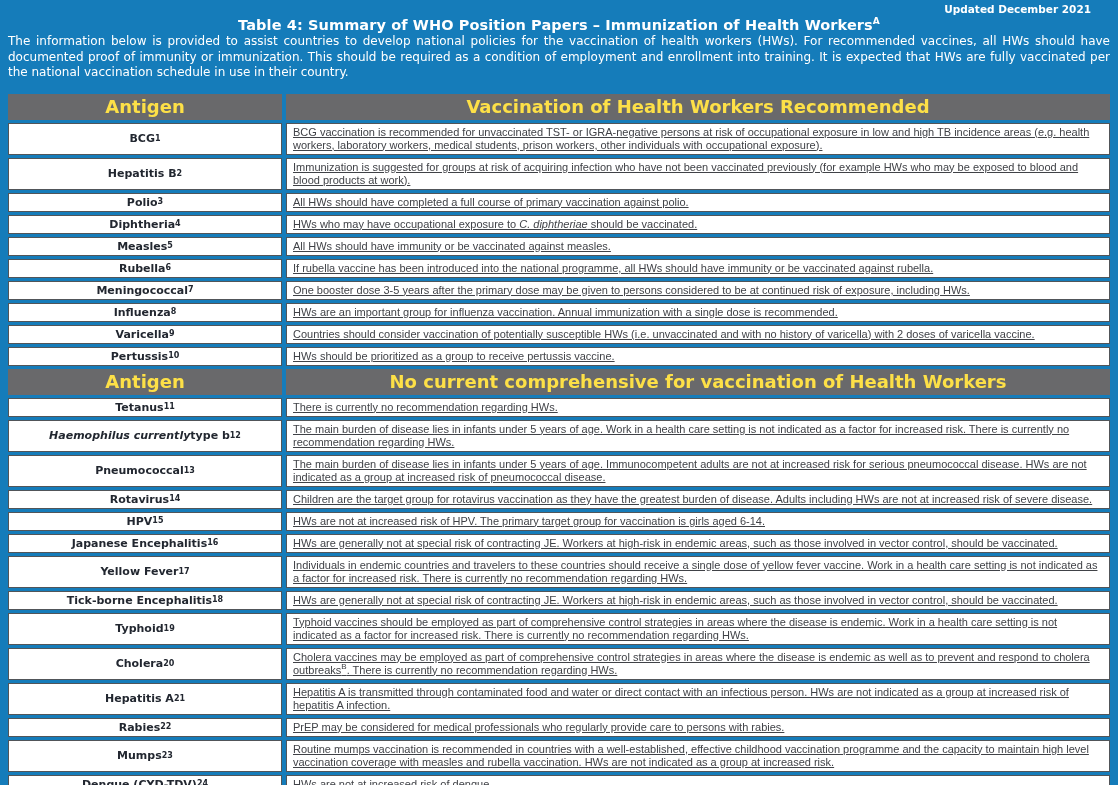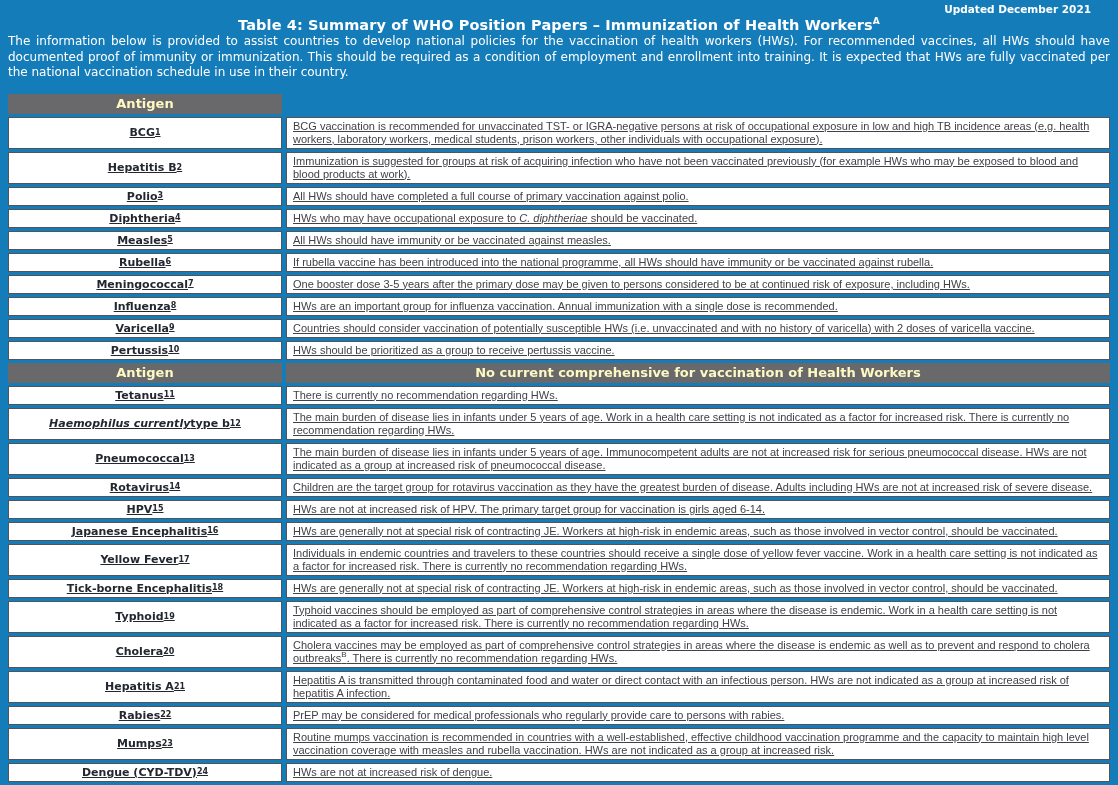--- a/index.html
+++ b/index.html
@@ -57,45 +57,44 @@
     display: flex;
     flex-direction: column;
     row-gap: 3px;
   }
   .t-row {
     display: flex;
     column-gap: 4px;
   }
   .hdr-cell {
     background: var(--header-bg, #69696b);
-    color: #fef9c3;
-    font-family: "DejaVu Sans", sans-serif;
-    font-weight: bold;
-    font-size: 13px;
+    color: #fde047;
+    font-family: "DejaVu Sans", sans-serif;
+    font-weight: bold;
+    font-size: 18px;
     text-align: center;
     padding: 2px 0 3px 0;
     box-sizing: border-box;
   }
   .hdr-antigen { width: 274px; }
   .hdr-reco { flex: 1; }
   .antigen-cell {
     width: 274px;
     box-sizing: border-box;
     background: #ffffff;
     border: 1px solid var(--cell-border, #515559);
     display: flex;
     align-items: center;
     justify-content: center;
     text-align: center;
     font-family: "DejaVu Sans", sans-serif;
     font-weight: bold;
     font-size: 11px;
     color: var(--label-text, #222730);
     padding: 1px 17px;
-    text-decoration: underline;
   }
   .desc-cell {
     flex: 1;
     box-sizing: border-box;
     background: #ffffff;
     border: 1px solid var(--cell-border, #515559);
     display: flex;
     align-items: flex-start;
     font-size: 11px;
     line-height: 13px;
@@ -115,20 +114,21 @@
 
 <div class="page">
   <div class="title-row">
     <span class="page-title"><span>Table 4: Summary of WHO Position Papers – Immunization of Health Workers</span><sup>A</sup></span>
     <span class="updated">Updated December 2021</span>
   </div>
   <div class="intro">The information below is provided to assist countries to develop national policies for the vaccination of health workers (HWs). For recommended vaccines, all HWs should have documented proof of immunity or immunization.  This should be required as a condition of employment and enrollment into training. It is expected that HWs are fully vaccinated per the national vaccination schedule in use in their country.</div>
   <div class="who-table">
       <div class="t-row">
         <div class="hdr-cell hdr-antigen">Antigen</div>
+        <div class="hdr-cell hdr-reco">Vaccination of Health Workers Recommended</div>
       </div>
       <div class="t-row">
         <div class="antigen-cell">BCG<sup>1</sup></div>
         <div class="desc-cell">
           <div class="inner">BCG vaccination is recommended for unvaccinated TST- or IGRA-negative persons at risk of occupational exposure in low and high TB incidence areas (e.g. health workers, laboratory workers, medical students, prison workers, other individuals with occupational exposure).</div>
         </div>
       </div>
       <div class="t-row">
         <div class="antigen-cell">Hepatitis B<sup>2</sup></div>
         <div class="desc-cell">

